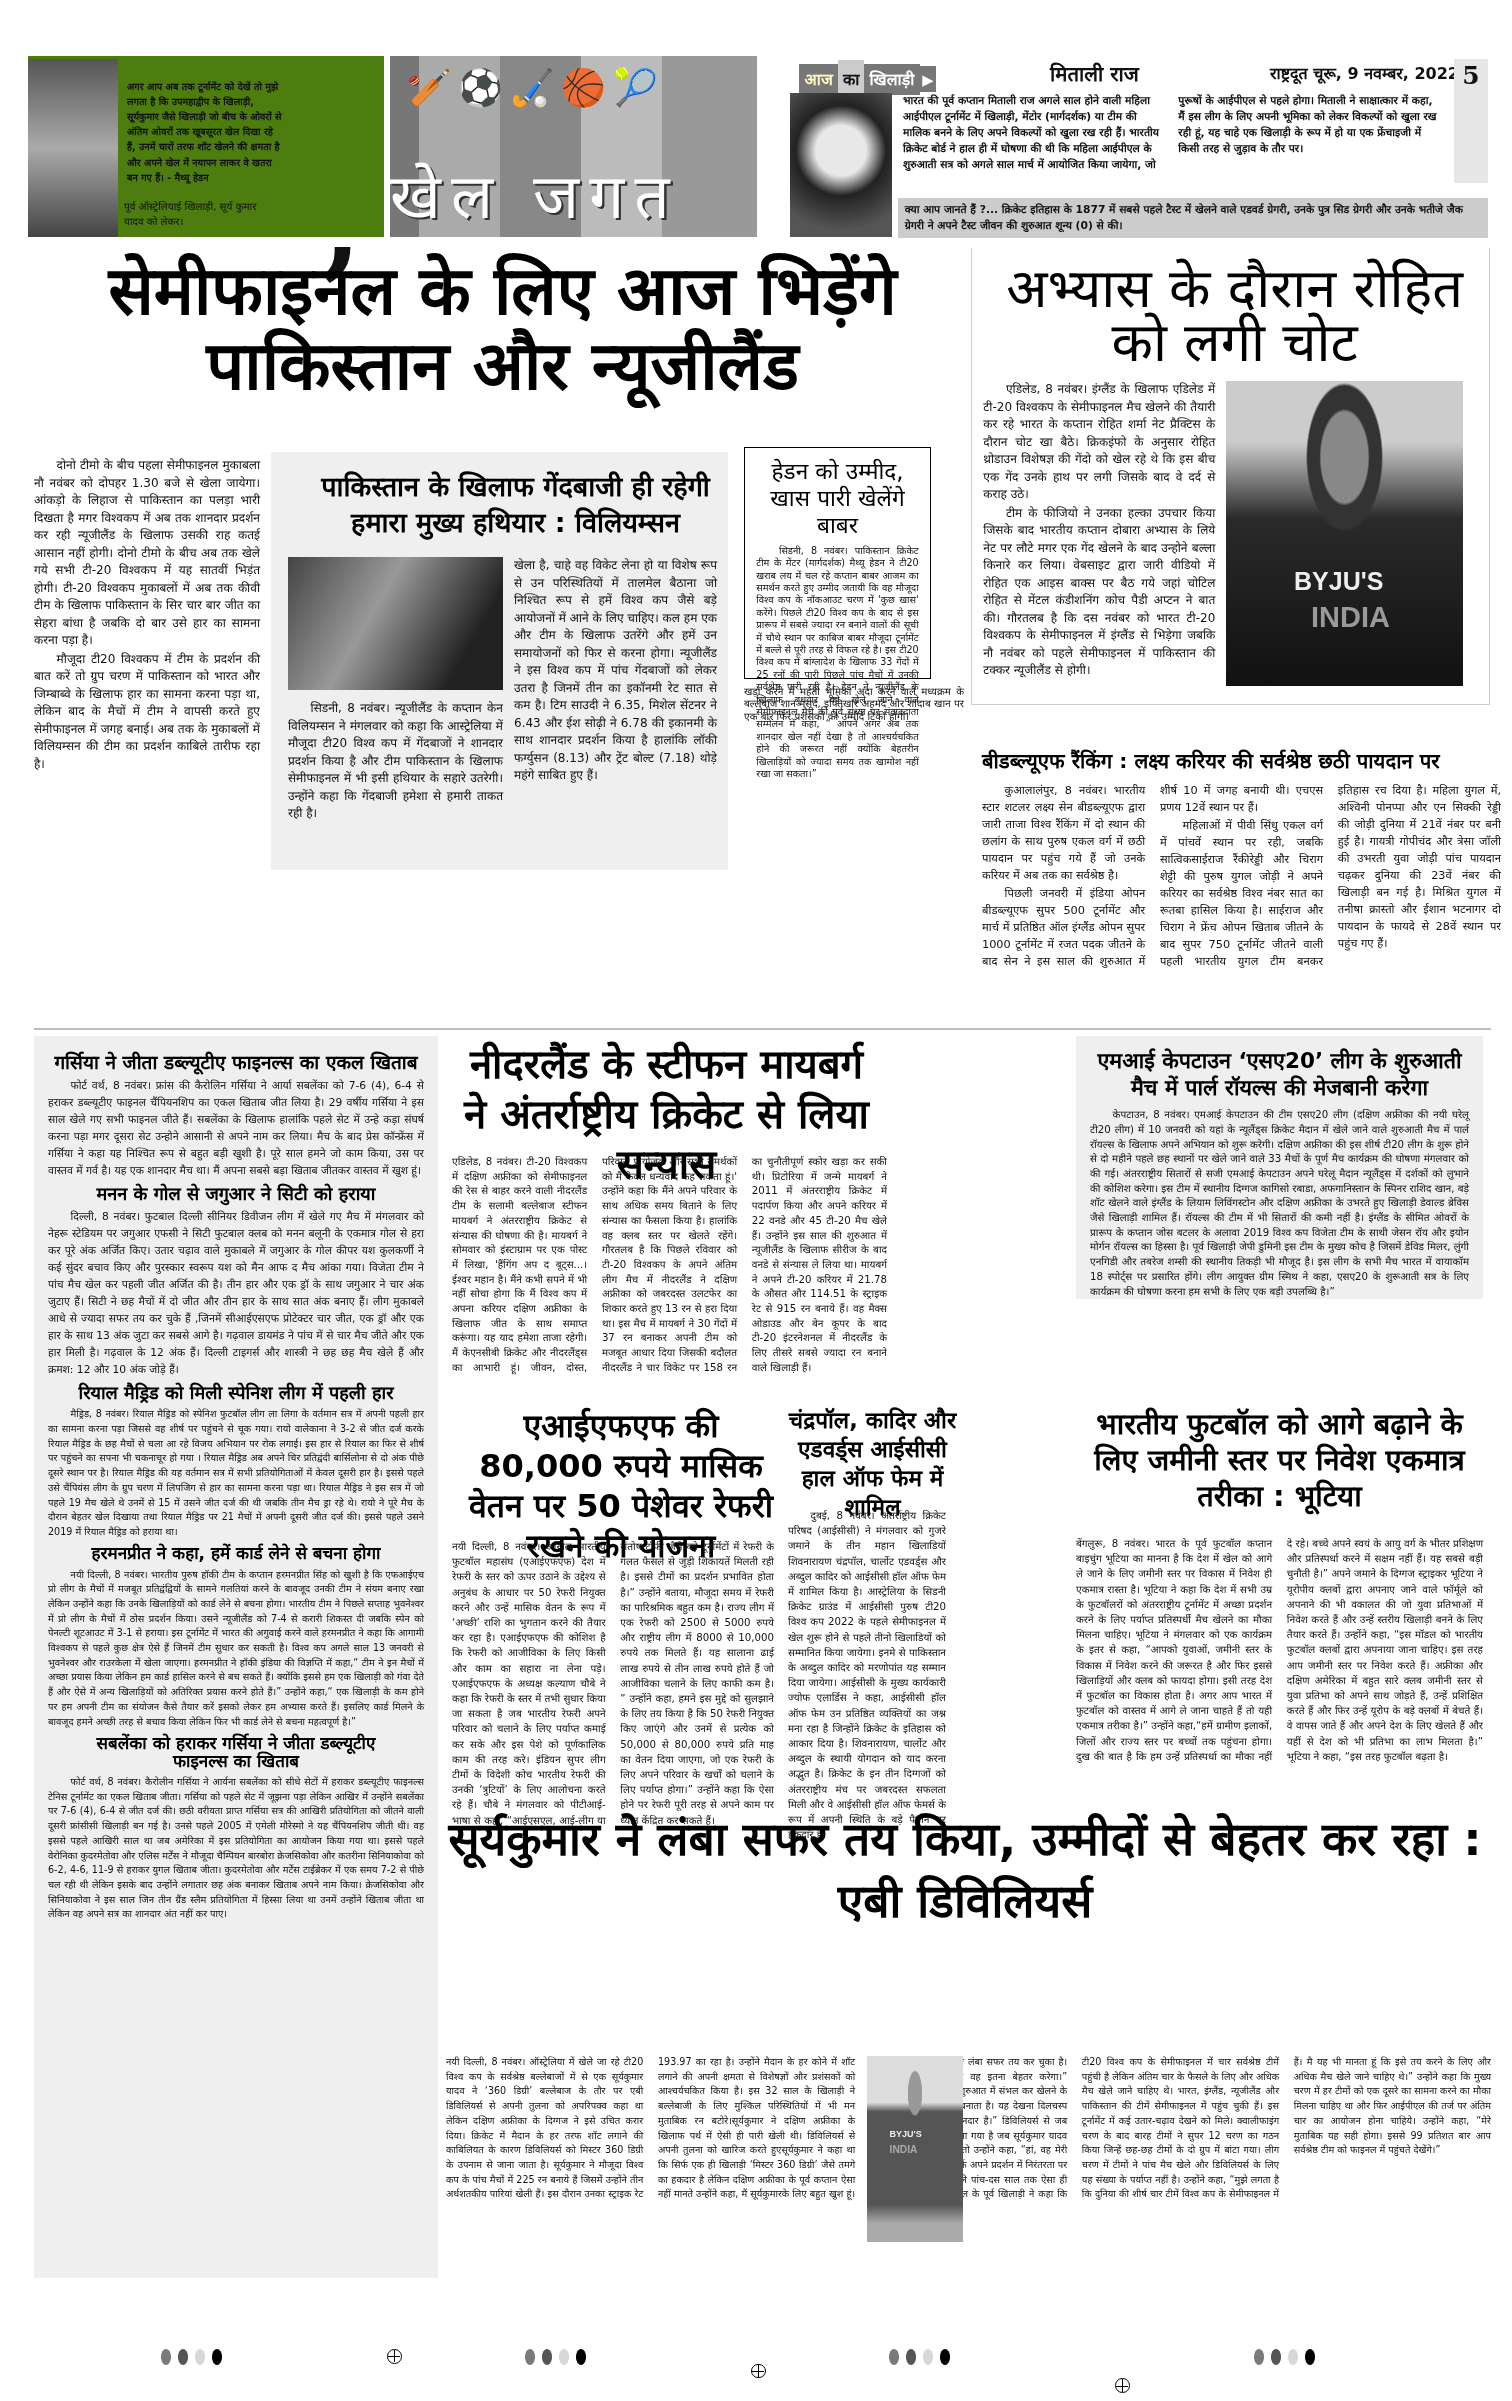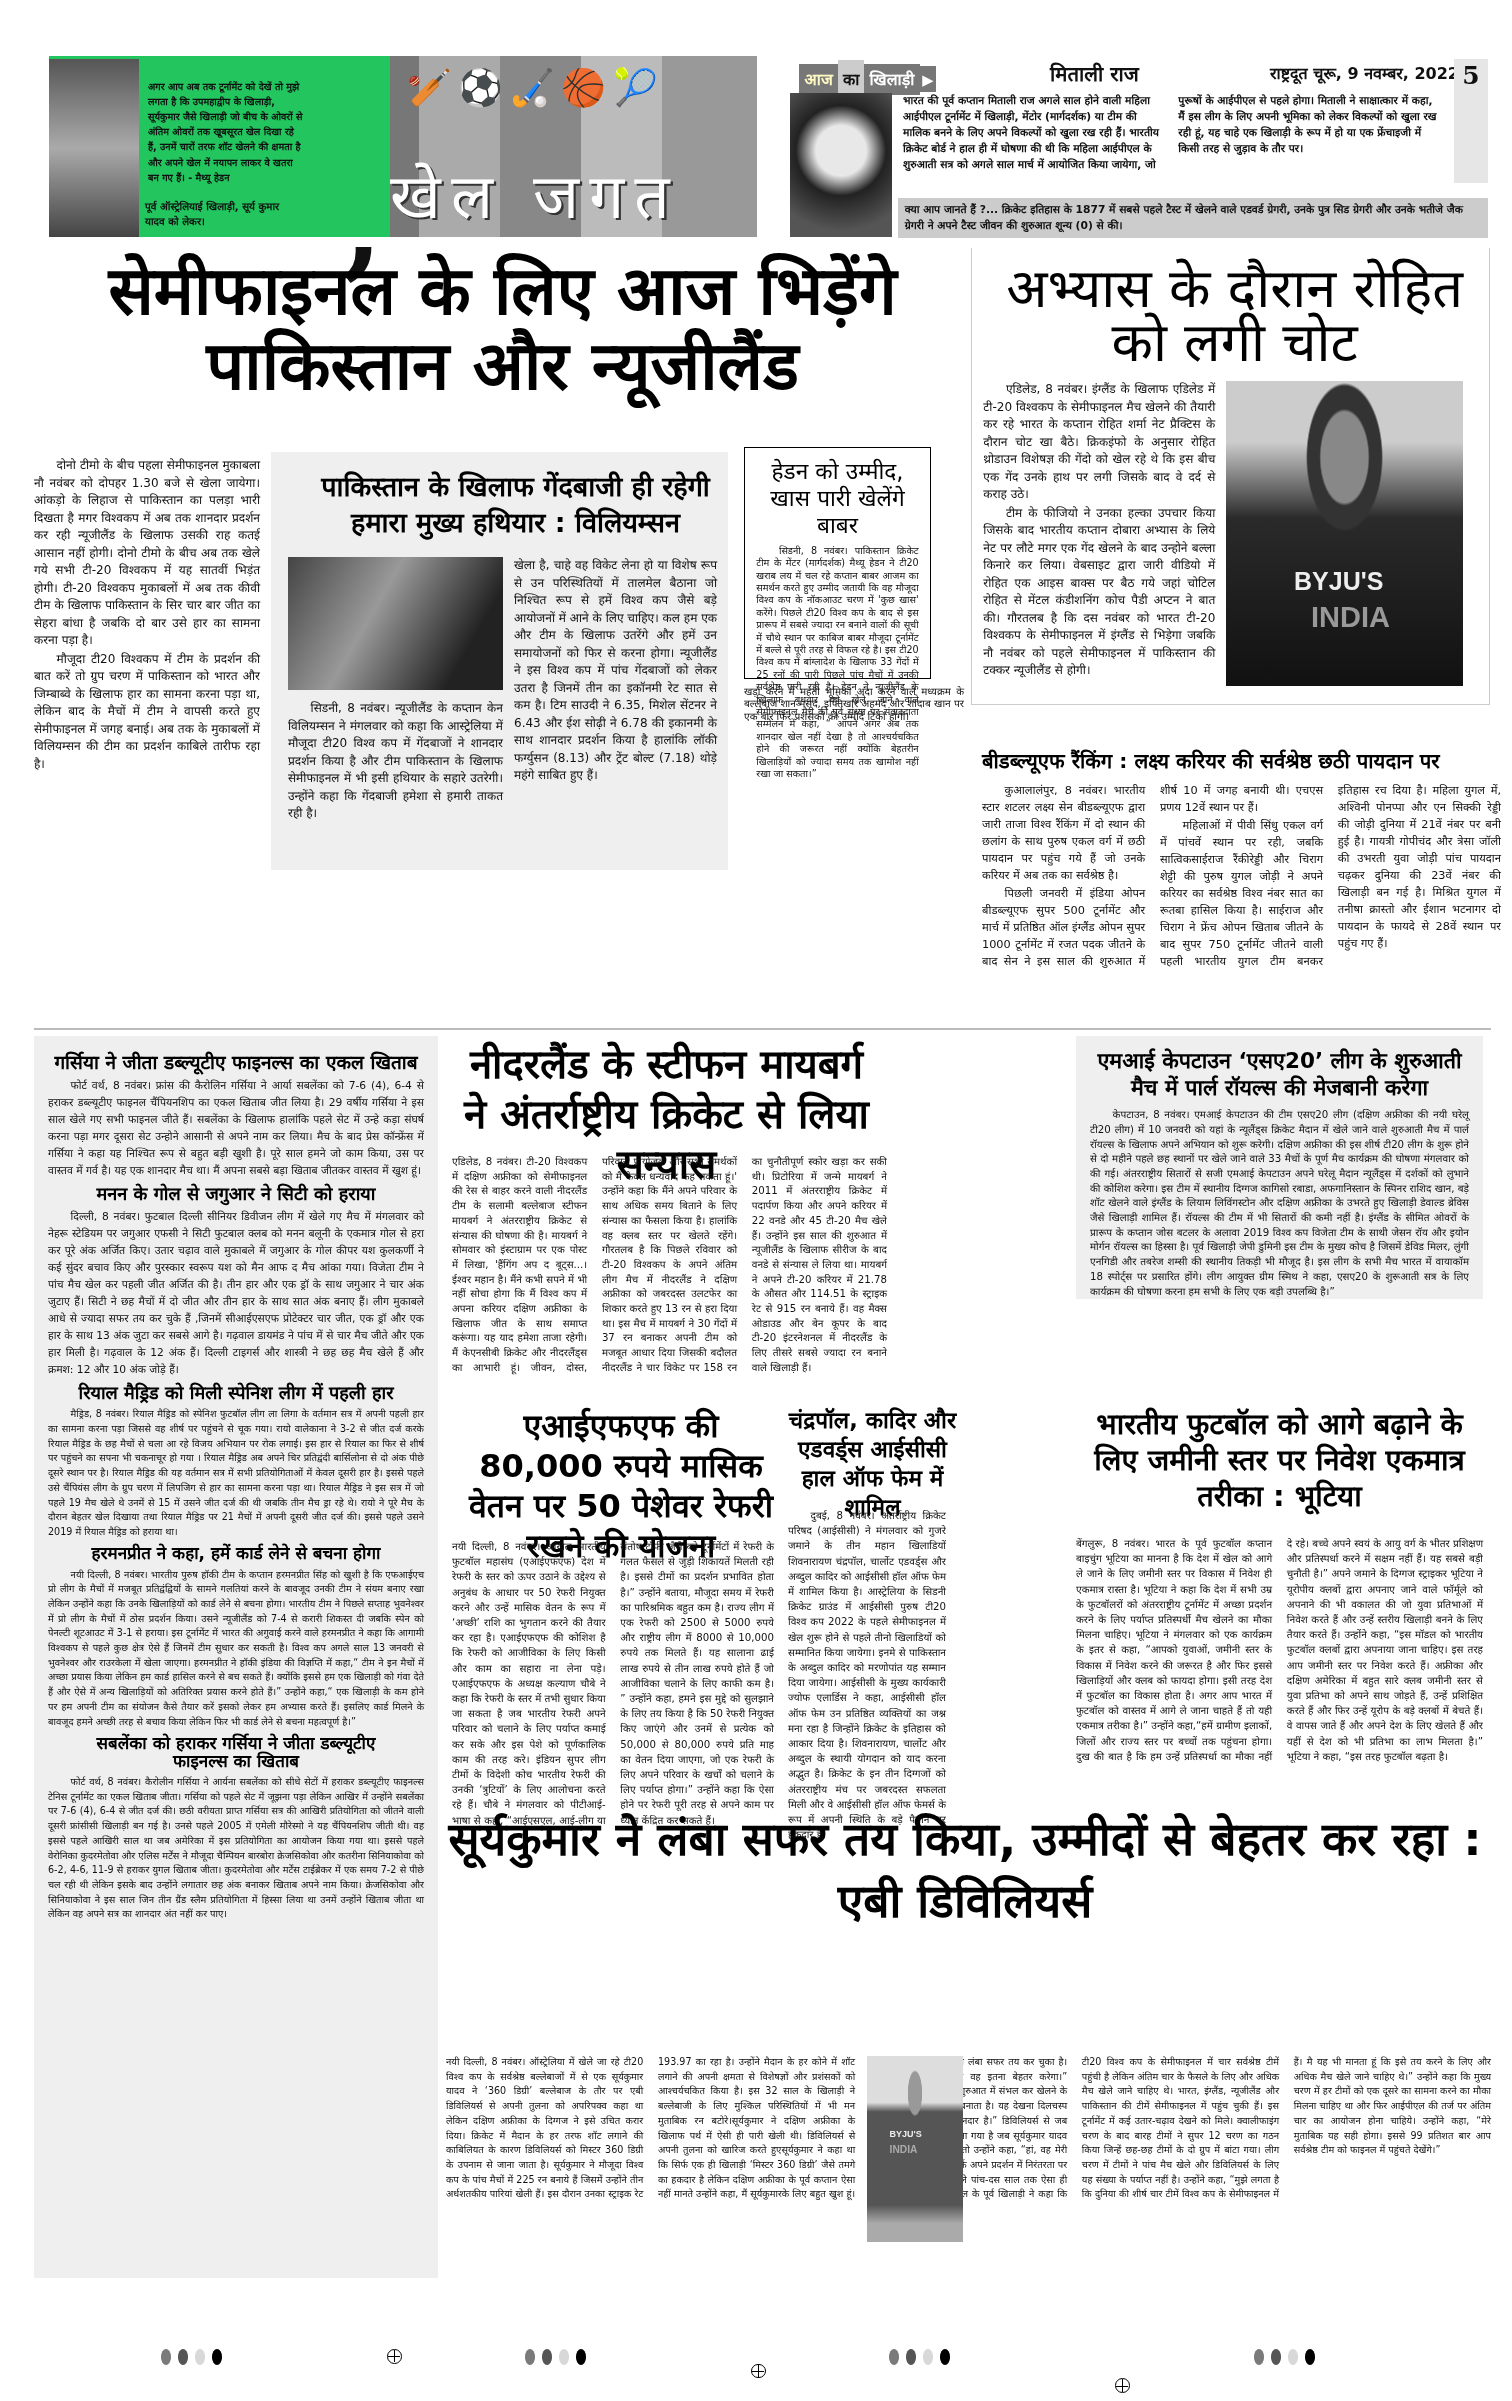--- a/index.html
+++ b/index.html
@@ -17,24 +17,24 @@
 .regmarks{display:flex;gap:6.8px;align-items:center}
 .dot{width:10.2px;height:16px;border-radius:50%}
 .cross{width:14.7px;height:14.7px;border:1.1px solid #000;border-radius:50%;position:relative}
 .cross:before,.cross:after{content:"";position:absolute;background:#000}
 .cross:before{left:6.2px;top:0;width:1.1px;height:12.4px}
 .cross:after{top:6.2px;left:0;width:12.4px;height:1.1px}
 </style>
 </head>
 <body>
 
-<div class="abs" style="left:49px;top:56px;width:356px;height:181px;background:#22c55e">
+<div class="abs" style="left:28px;top:56px;width:356px;height:181px;background:#4d7c0f">
   <div class="abs photo" style="left:0;top:2.8px;width:90px;height:178px;background:linear-gradient(180deg,#555,#888 30%,#aaa 50%,#444)"></div>
   <div class="abs" style="left:99px;top:22.6px;width:158px;font-size:9.6px;line-height:15.2px;font-weight:bold">अगर आप अब तक टूर्नामेंट को देखें तो मुझे लगता है कि उपमहाद्वीप के खिलाड़ी, सूर्यकुमार जैसे खिलाड़ी जो बीच के ओवरों से अंतिम ओवरों तक खूबसूरत खेल दिखा रहे हैं, उनमें चारों तरफ शॉट खेलने की क्षमता है और अपने खेल में नयापन लाकर वे खतरा बन गए हैं। - मैथ्यू हेडन</div>
-  <div class="abs" style="left:96px;top:144px;width:136px;font-size:10.2px;line-height:14.7px;font-weight:bold">पूर्व ऑस्ट्रेलियाई खिलाड़ी, सूर्य कुमार यादव को लेकर।</div>
+  <div class="abs" style="left:96px;top:144px;width:136px;font-size:10.2px;line-height:14.7px;font-weight:normal">पूर्व ऑस्ट्रेलियाई खिलाड़ी, सूर्य कुमार यादव को लेकर।</div>
   <div class="abs" style="left:294px;top:113px;font-size:113px;line-height:1;font-family:'DejaVu Serif',serif;font-weight:bold">,</div>
 </div>
 
 <div class="abs" style="left:390px;top:56px;width:367px;height:181px;background:linear-gradient(90deg,#777 0 8%,#aaa 8% 30%,#888 30% 52%,#bbb 52% 74%,#999 74%)">
   <div class="abs" style="left:17px;top:11.3px;font-size:36px;letter-spacing:6.8px;color:#333">🏏⚽🏑🏀🎾</div>
   <div class="abs" style="left:0;top:96px;font-size:62px;font-weight:normal;color:#fff;letter-spacing:10.2px;text-shadow:2.3px 2.3px 0 #333">खेल जगत</div>
 </div>
 
 <div class="abs" style="left:799px;top:62px;display:flex;height:34px;align-items:center">
   <span style="background:#777;color:#fef9c3;font-weight:bold;font-size:16px;padding:4.5px 5.6px">आज</span>

